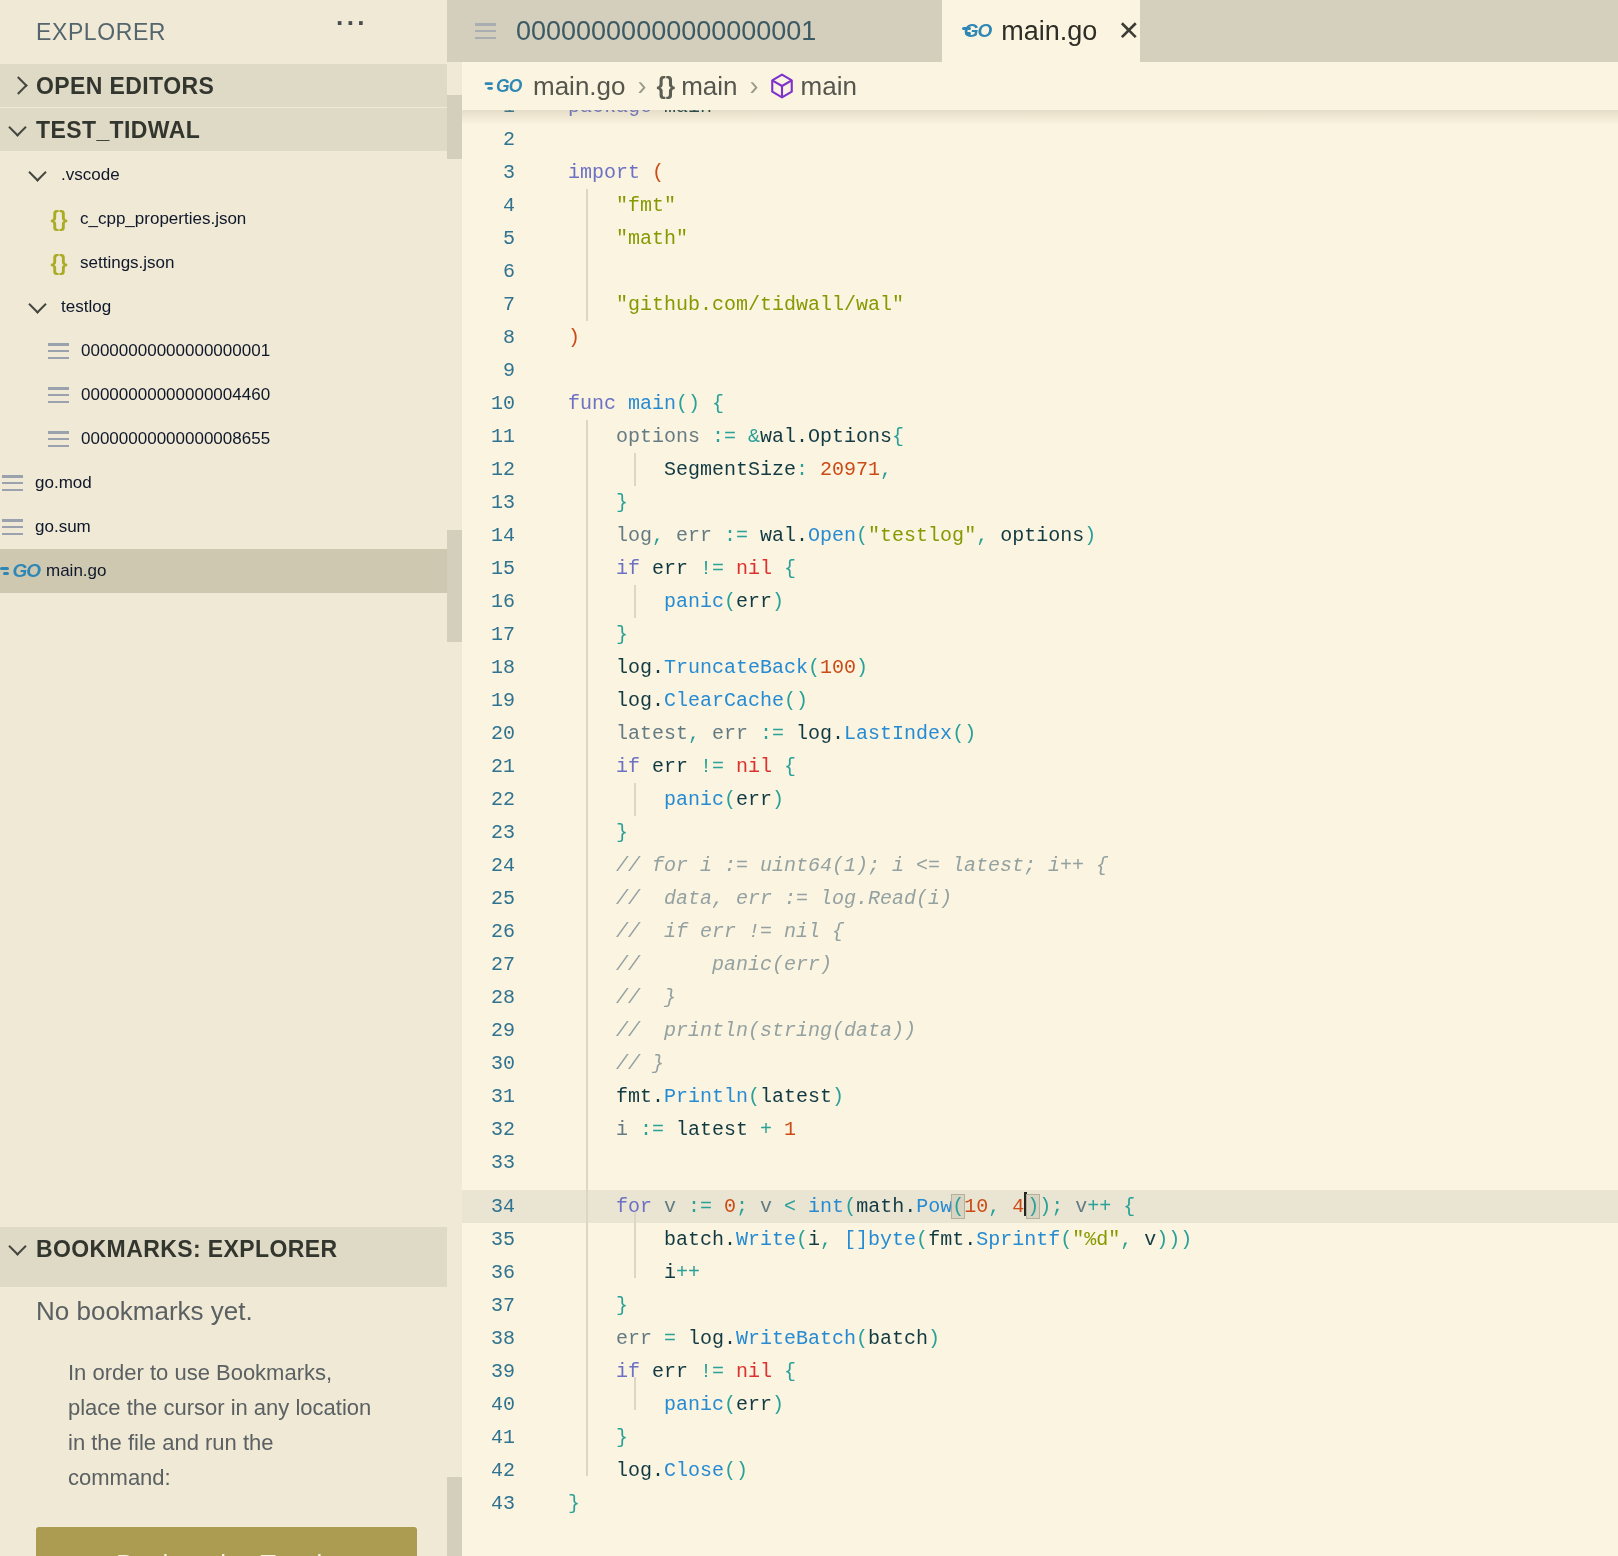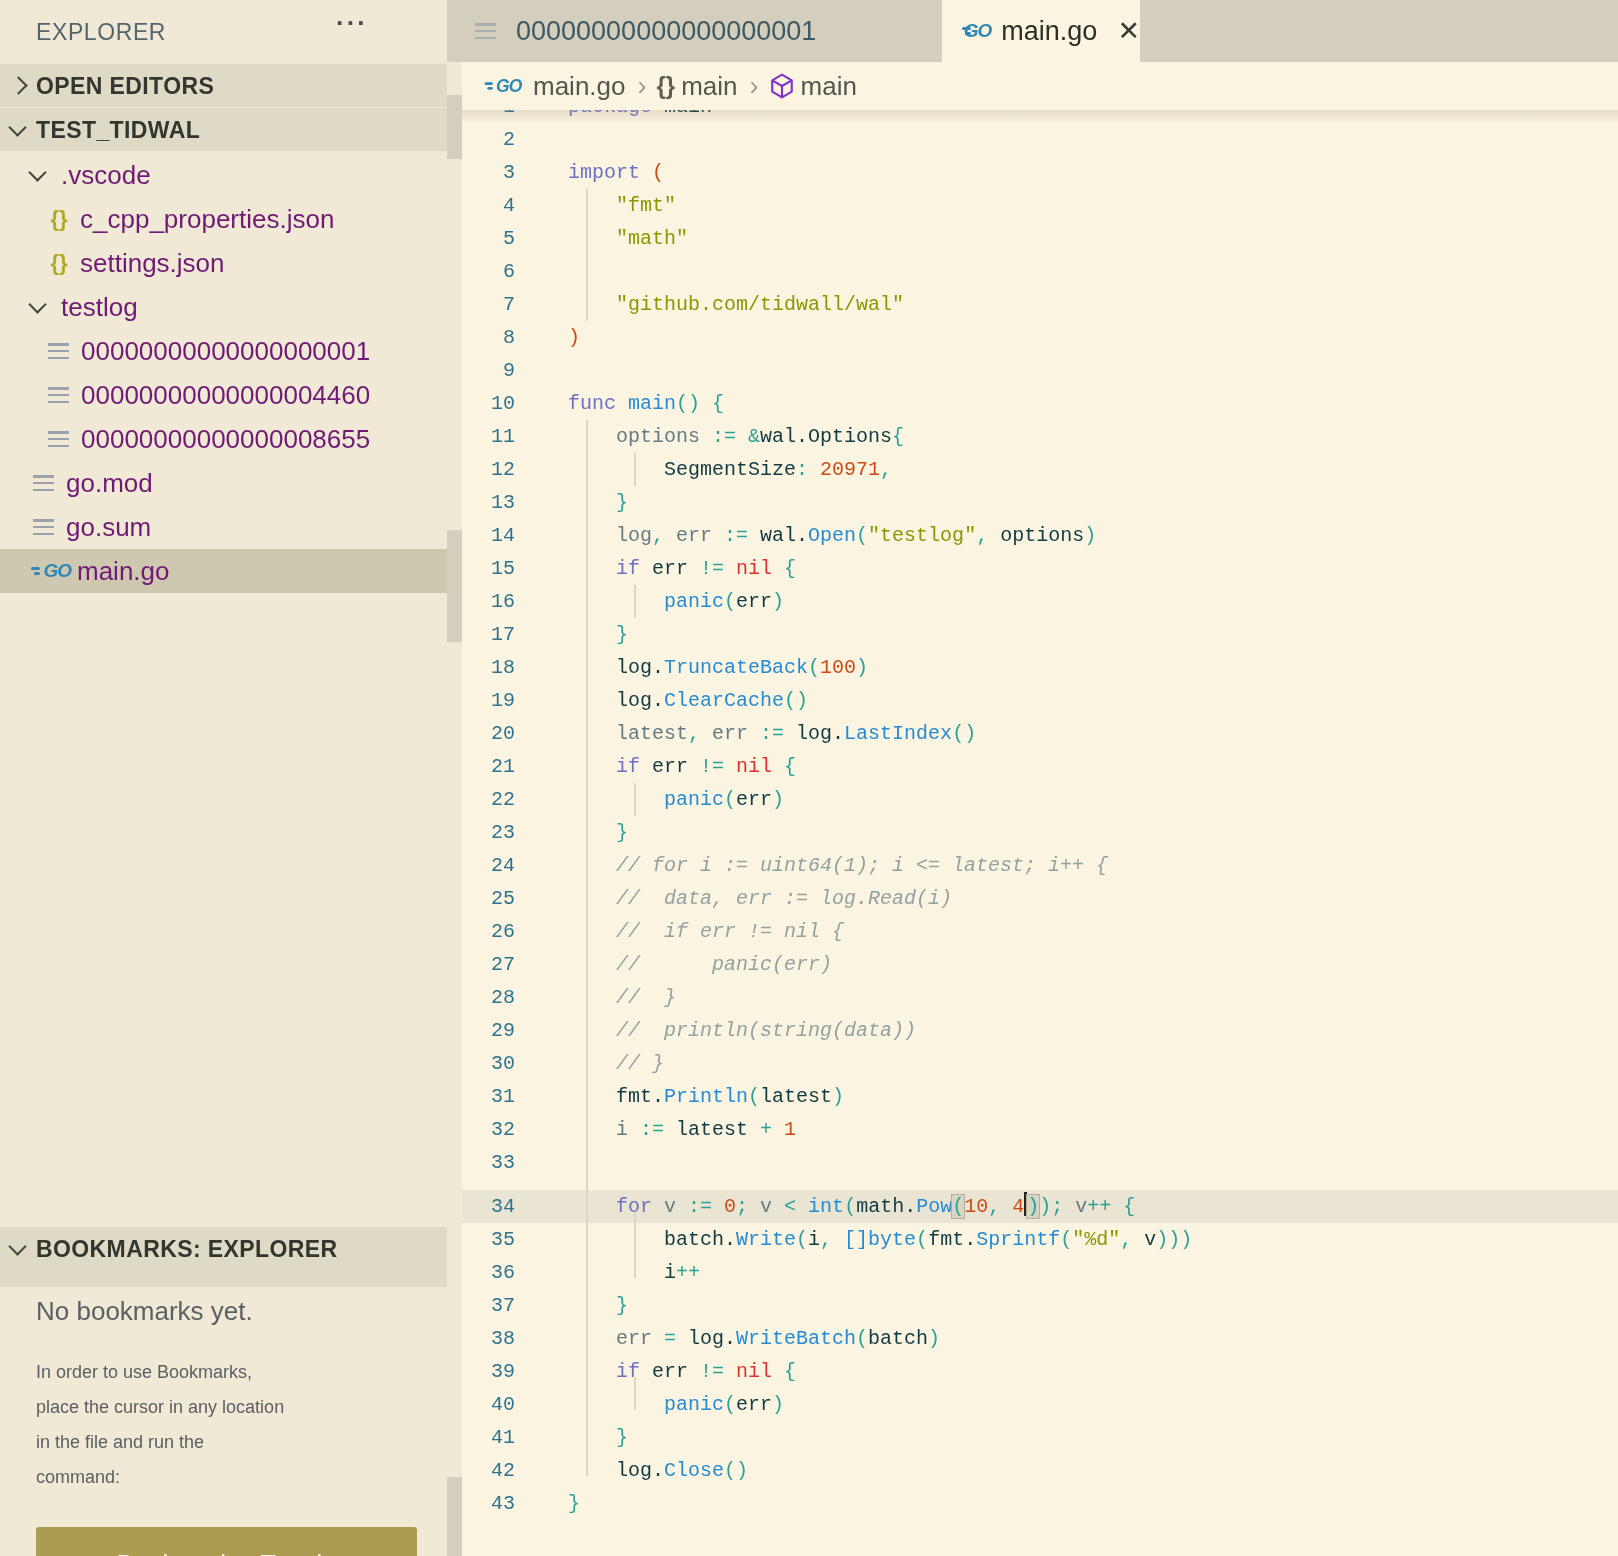--- a/index.html
+++ b/index.html
@@ -17,37 +17,37 @@
   .sec-header .lbl{position:absolute;left:36px;top:9px;font-size:23px;font-weight:700;color:#33362E;letter-spacing:.4px;}
   .chev{position:absolute;display:inline-block;width:11px;height:11px;border-right:2.4px solid #44463F;border-bottom:2.4px solid #44463F;}
   .chev.right{left:12px;top:15px;transform:rotate(-45deg);}
   .chev.down{left:11px;top:13px;transform:rotate(45deg);}
   #sec-open{top:64px;}
   #sec-ws{top:108px;}
   
   #file-tree{position:absolute;top:153px;left:0;width:447px;}
   .trow{position:relative;height:44px;width:447px;display:flex;align-items:center;}
   .trow.sel{background:#CEC8B1;}
-  .trow .tlabel{font-size:26px;color:#701a75;white-space:nowrap;}
+  .trow .tlabel{font-size:17px;color:#0f172a;white-space:nowrap;}
   .trow.folder .chev{position:static;margin-left:31px;margin-right:17px;transform:rotate(45deg);margin-top:-6px;}
-  .pad1{padding-left:31px;}
+  .pad1{}
   .pad2{padding-left:46px;}
   .icon-json{font-size:22px;font-weight:700;color:#ABAC26;width:26px;margin-right:8px;text-align:center;}
   .icon-list{width:21px;height:17px;margin-right:12px;margin-left:2px;
      background:repeating-linear-gradient(to bottom,#9AA3AD 0 2.6px,rgba(0,0,0,0) 2.6px 6.8px);}
   .icon-go{position:relative;display:inline-block;width:40px;height:24px;margin-right:6px;color:#2F87B5;
      font-weight:700;font-style:italic;font-size:19px;line-height:24px;text-align:right;letter-spacing:-1px;}
   .icon-go i{position:absolute;background:#2F87B5;height:2.6px;border-radius:2px;}
   .icon-go i.d1{width:9px;left:0;top:8px;}
   .icon-go i.d2{width:6px;left:3px;top:13px;}
   
   #sec-bm{top:1227px;height:60px;}
   .bm-empty{position:absolute;left:36px;top:1296px;font-size:26px;color:#5B6063;}
   #bm-help{position:absolute;left:36px;top:1355px;}
-  #bm-help div{font-size:18px;line-height:35px;color:#5B6063;}
+  #bm-help div{font-size:22px;line-height:35px;color:#5B6063;margin-left:32px;}
   .bm-btn{position:absolute;left:36px;top:1527px;width:381px;height:64px;background:#AB9C52;border:none;border-radius:3px;
      color:#F7F2DF;font-size:26px;font-family:"Liberation Sans",sans-serif;padding-top:12px;cursor:pointer;}
   
   .deco-strip{position:absolute;left:447px;top:62px;width:15px;height:1494px;background:#EFE9D5;}
   .deco{position:absolute;left:0;width:15px;background:#D4CFBD;}
   .deco.b1{top:33px;height:64px;}
   .deco.b2{top:468px;height:112px;}
   .deco.b3{top:1415px;height:79px;}
   
   .tabbar{position:absolute;left:447px;top:0;width:1171px;height:62px;background:#D5D0BE;display:flex;}

